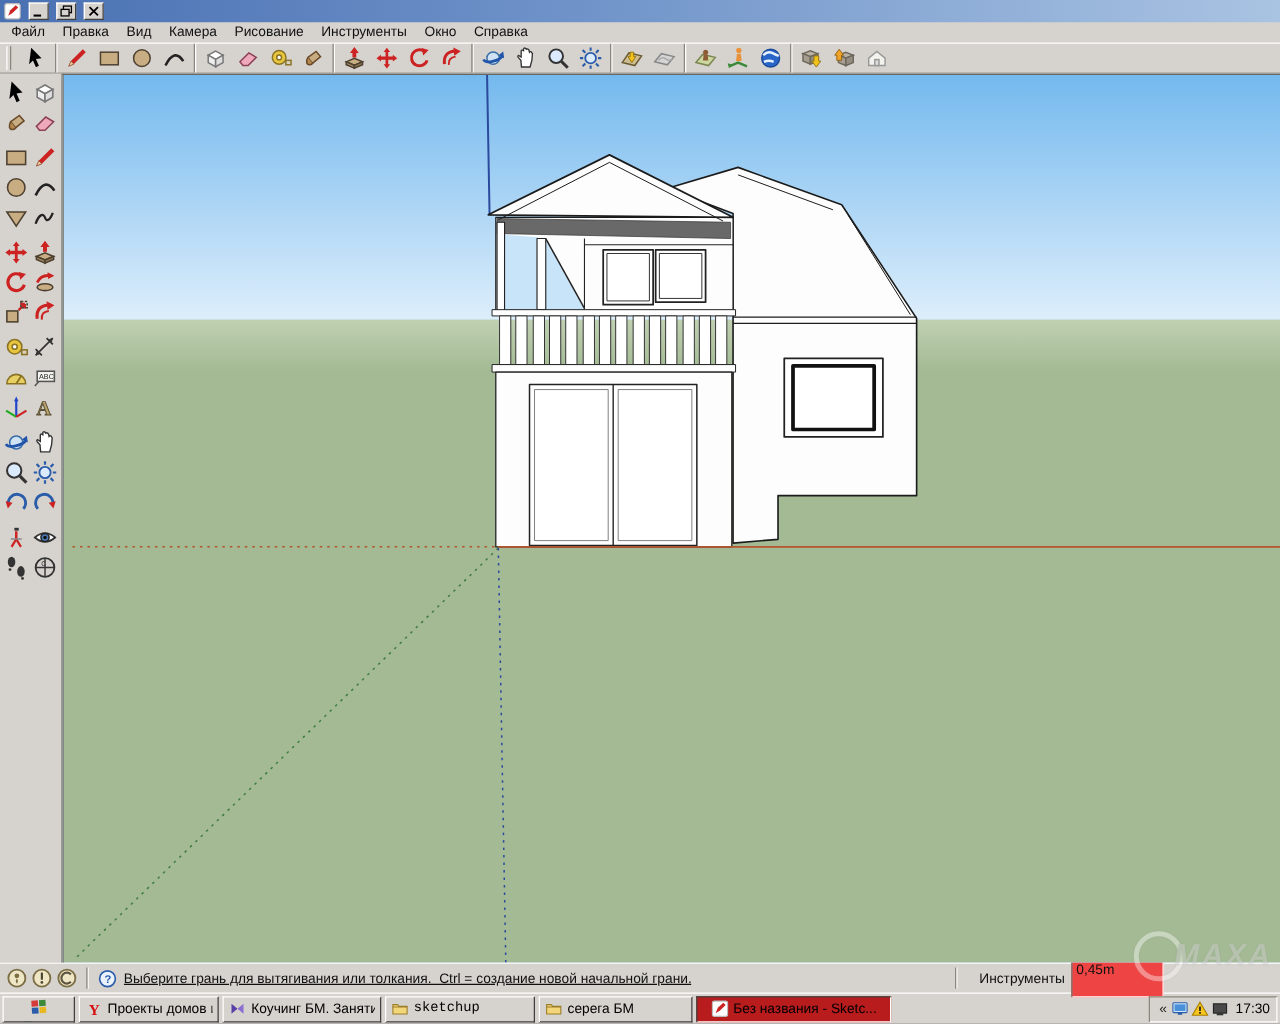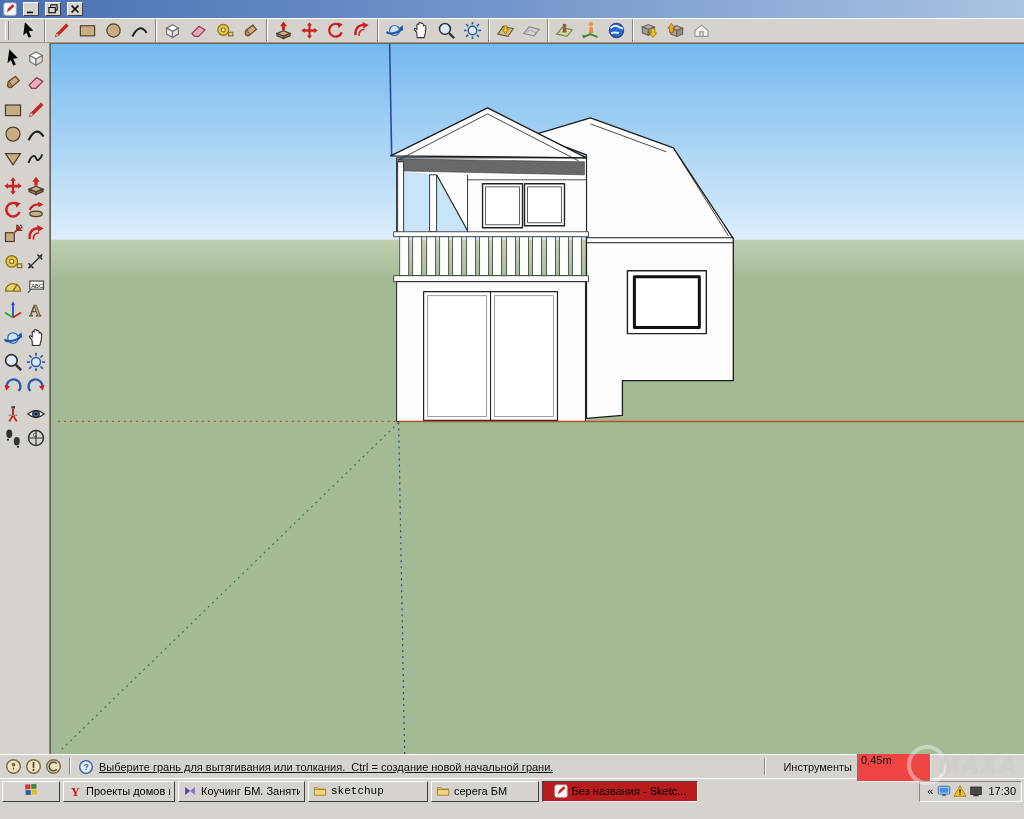--- a/index.html
+++ b/index.html
@@ -93,20 +93,30 @@
       </span>
     <span class="win-btn">
         <span class="icon">
           <svg viewBox="0 0 16 16" width="12" height="12">
             <path d="M3.5 3.5 L12.5 12.5 M12.5 3.5 L3.5 12.5" stroke="#000" stroke-width="1.9" fill="none"></path>
           </svg>
         </span>
       </span>
   </div>
 
+  <div class="menubar" id="menubar">
+      <div class="menu-item">Файл</div>
+      <div class="menu-item">Правка</div>
+      <div class="menu-item">Вид</div>
+      <div class="menu-item">Камера</div>
+      <div class="menu-item">Рисование</div>
+      <div class="menu-item">Инструменты</div>
+      <div class="menu-item">Окно</div>
+      <div class="menu-item">Справка</div>
+    </div>
 
   <div class="toolbar">
     <span class="tb-grip"></span>
     <div id="toolbar-top-groups">
         <div class="tb-group">
           <div class="tb-btn">
             <span class="icon">
               <svg viewBox="0 0 16 16" width="19" height="19">
                 <path d="M5 1 L12 8 L8.2 8.6 L10.2 13.2 L8.2 14.2 L6.2 9.6 L3.6 12.2 Z" fill="#000"></path>
               </svg>
@@ -774,21 +784,21 @@
         </div>
         <div class="task-btn" style="width: 120px; font-family: Liberation Mono, monospace;">
           <span class="icon">
             <svg viewBox="0 0 16 16" width="14" height="14">
               <path d="M1.5 4.2 h4.2 l1.5 1.6 h7.3 v7 h-13 Z" fill="#f4d67a" stroke="#9a7d2a"></path>
               <path d="M1.5 6.4 h13" stroke="#9a7d2a"></path>
             </svg>
           </span>
           <span class="task-label">sketchup</span>
         </div>
-        <div class="task-btn" style="width: 108px;">
+        <div class="task-btn" style="width: 123px;">
           <span class="icon">
             <svg viewBox="0 0 16 16" width="14" height="14">
               <path d="M1.5 4.2 h4.2 l1.5 1.6 h7.3 v7 h-13 Z" fill="#f4d67a" stroke="#9a7d2a"></path>
               <path d="M1.5 6.4 h13" stroke="#9a7d2a"></path>
             </svg>
           </span>
           <span class="task-label">серега БМ</span>
         </div>
         <div class="task-btn active" style="width: 156px;">
           <span class="icon">

